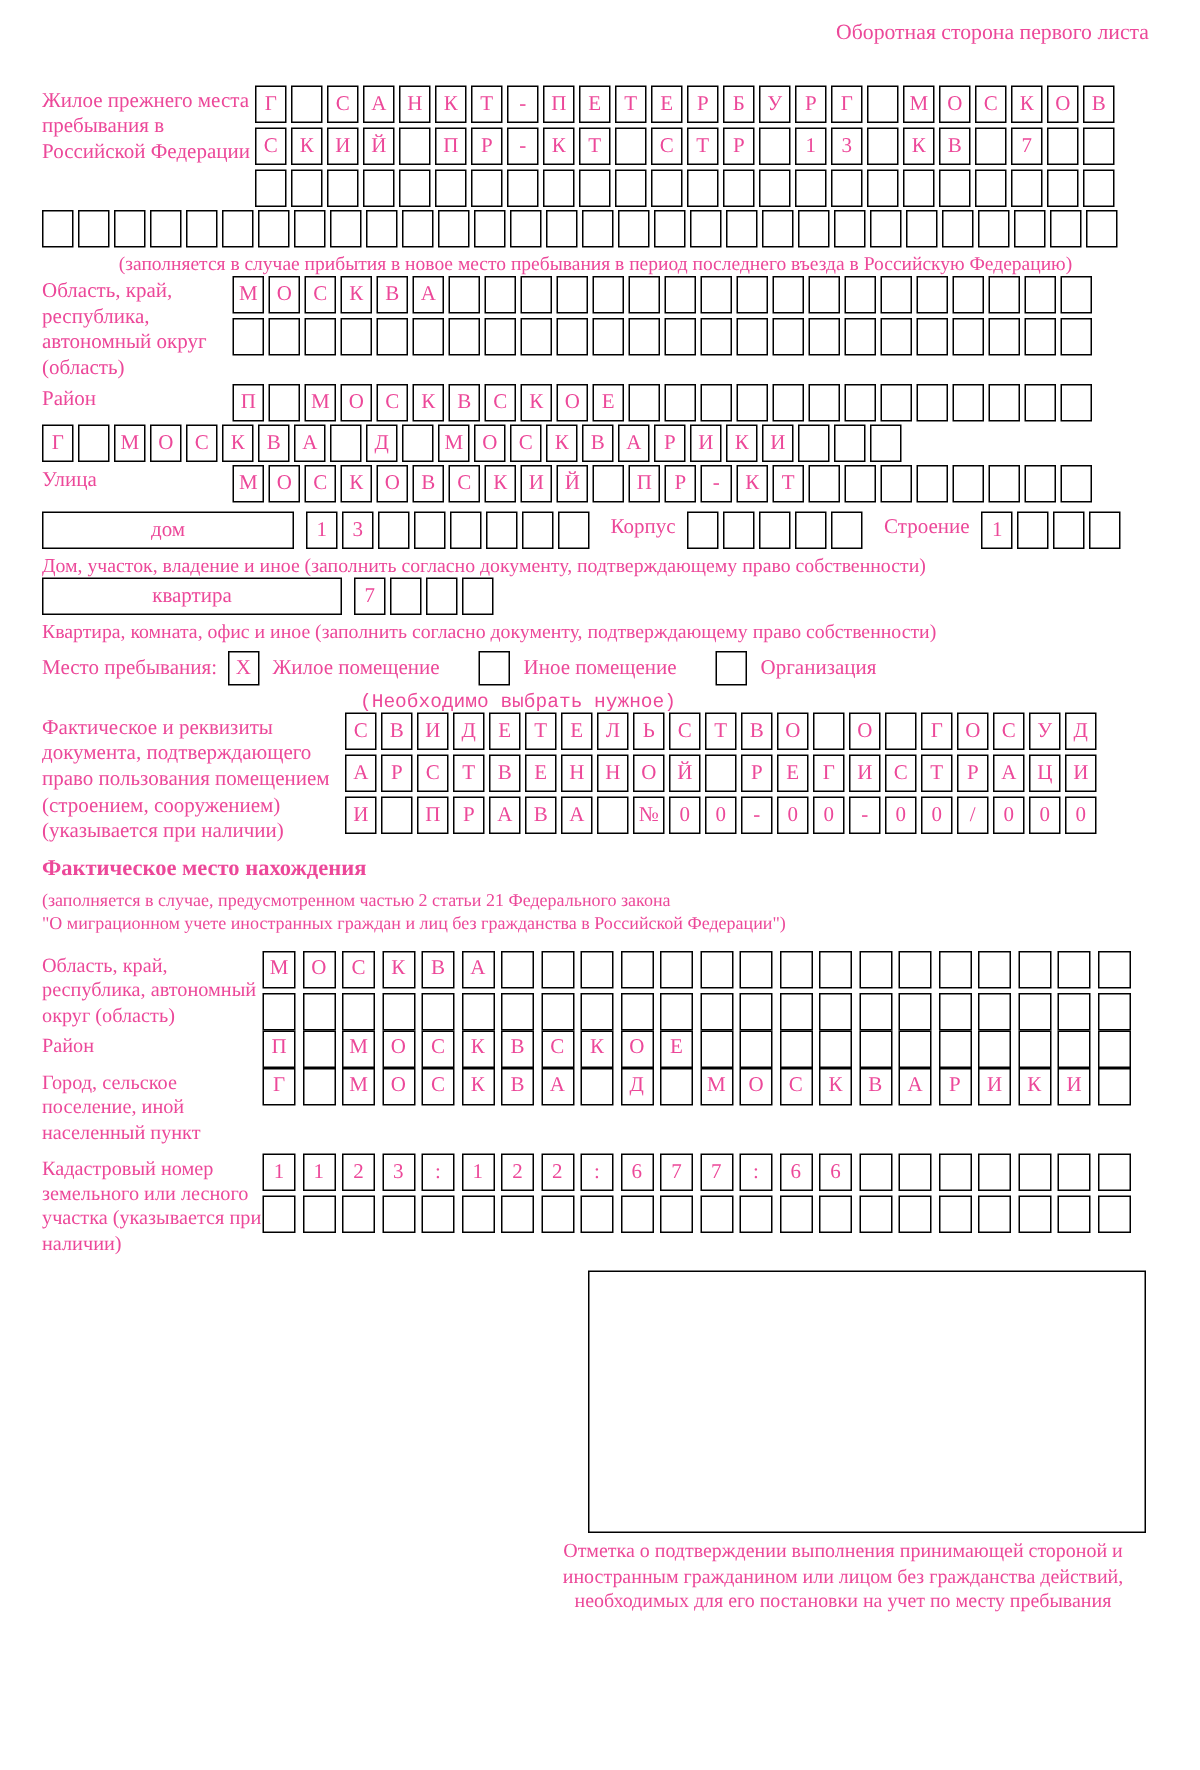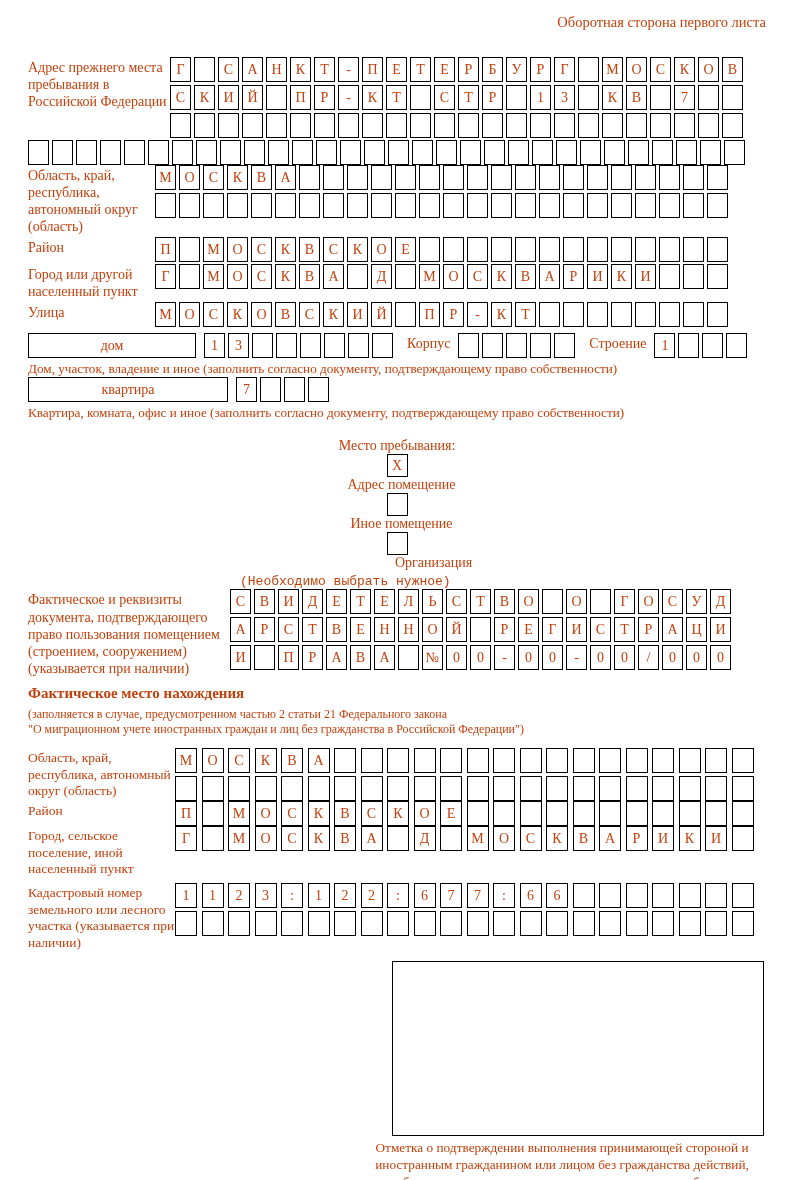--- a/index.html
+++ b/index.html
@@ -1,18 +1,18 @@
 <!DOCTYPE html>
 <html><head>
 <meta charset="utf-8">
 <style>
   * { margin:0; padding:0; box-sizing:border-box; }
   html,body { background:#fff; }
   .page {
-    width:800px; height:1180px; margin:0 auto; background:#fff; color:#c2410c;
+    width:800px; height:1180px; margin:0 auto; background:#fff; color:#ec4899;
     font-family:"Liberation Serif","DejaVu Serif",serif; font-size:14px;
     padding:14px 34px 0 28px; position:relative; overflow:hidden;
   }
   .hdr-note { text-align:right; font-size:14.5px; margin-bottom:26px; }
   .frow { display:flex; align-items:flex-start; }
   .lblcol { flex:none; line-height:1.22; padding-top:2px; }
   .lbl-a { width:142px; }
   .lbl-b { width:127px; }
   .lbl-c { width:202px; }
   .lbl-d { width:147px; font-size:13.5px; }
@@ -29,21 +29,21 @@
   .sect-title { text-align:center; font-weight:bold; font-size:15.5px; margin:6px 0 6px 0; }
   .mt2 { margin-top:2px; } .mt4 { margin-top:0; } .mt6 { margin-top:6px; } .mt10 { margin-top:10px; }
   .namedrect {
     flex:none; height:25px; border:1.6px solid #000; display:flex;
     align-items:center; justify-content:center; font-size:14px;
   }
   .house-rect { width:168px; margin-right:8px; }
   .apt-rect { width:200px; margin-right:8px; }
   .inline-lbl { padding:3px 8px 0 14px; }
   .caption { font-size:13.2px; margin-top:3px; }
-  .stay-row { display:flex; align-items:center; margin-top:17px;flex-direction:column; }
+  .stay-row { display:flex; align-items:center; margin-top:5px; }
   .cb {
     flex:none; width:21px; height:23px; border:1.6px solid #000;
     display:flex; align-items:center; justify-content:center; font-size:14px;
   }
   .stay-opt-lbl { padding:0 0 0 9px; } .sp26 { width:26px; } .sp22 { width:22px; } .sp7 { width:7px; }
   .hint { font-size:13px; margin:3px 0 0 212px;font-family:Liberation Mono, monospace; }
   .center-note { text-align:left; font-size:12px; line-height:1.3; }
   .fact-title { font-weight:bold; font-size:15px; margin:8px 0 5px 0; }
   .stamp-wrap { display:flex; justify-content:flex-end; margin-top:10px; margin-right:2px; }
   .stamp-box { width:372px; height:175px; border:1.8px solid #000; }
@@ -53,21 +53,21 @@
   }
 </style>
 </head>
 <body>
 
 <div class="page">
 
   <div class="hdr-note">Оборотная сторона первого листа</div>
 
   <div class="frow">
-    <div class="lblcol lbl-a">Адрес прежнего места пребывания в Российской Федерации</div>
+    <div class="lblcol lbl-a">Жилое прежнего места пребывания в Российской Федерации</div>
     <div class="boxcol">
       <div class="cellrow">
           <span class="cell">Г</span>
           <span class="cell"></span>
           <span class="cell">С</span>
           <span class="cell">А</span>
           <span class="cell">Н</span>
           <span class="cell">К</span>
           <span class="cell">Т</span>
           <span class="cell">-</span>
@@ -167,20 +167,21 @@
       <span class="cell"></span>
       <span class="cell"></span>
       <span class="cell"></span>
       <span class="cell"></span>
       <span class="cell"></span>
       <span class="cell"></span>
       <span class="cell"></span>
       <span class="cell"></span>
       <span class="cell"></span>
     </div>
+  <div class="note">(заполняется в случае прибытия в новое место пребывания в период последнего въезда в Российскую Федерацию)</div>
 
 
   <div class="frow">
     <div class="lblcol lbl-b">Область, край, республика, автономный округ (область)</div>
     <div class="boxcol">
       <div class="cellrow">
           <span class="cell">М</span>
           <span class="cell">О</span>
           <span class="cell">С</span>
           <span class="cell">К</span>
@@ -258,21 +259,20 @@
         <span class="cell"></span>
         <span class="cell"></span>
         <span class="cell"></span>
         <span class="cell"></span>
         <span class="cell"></span>
         <span class="cell"></span>
       </div>
   </div>
 
   <div class="frow mt2">
-    <div class="lblcol lbl-b">Город или другой населенный пункт</div>
     <div class="cellrow">
         <span class="cell">Г</span>
         <span class="cell"></span>
         <span class="cell">М</span>
         <span class="cell">О</span>
         <span class="cell">С</span>
         <span class="cell">К</span>
         <span class="cell">В</span>
         <span class="cell">А</span>
         <span class="cell"></span>
@@ -362,21 +362,21 @@
         <span class="cell"></span>
         <span class="cell"></span>
       </div>
   </div>
   <div class="caption">Квартира, комната, офис и иное (заполнить согласно документу, подтверждающему право собственности)</div>
 
   <div class="stay-row">
     <span>Место пребывания:</span>
     <span class="sp7"></span>
     <span class="cb">X</span>
-    <span class="stay-opt-lbl">Адрес помещение</span>
+    <span class="stay-opt-lbl">Жилое помещение</span>
     <span class="sp26"></span>
     <span class="cb"></span>
     <span class="stay-opt-lbl">Иное помещение</span>
     <span class="sp26"></span>
     <span class="cb"></span>
     <span class="stay-opt-lbl sp22">Организация</span>
   </div>
   <div class="hint">(Необходимо выбрать нужное)</div>
 
   <div class="frow mt4">

